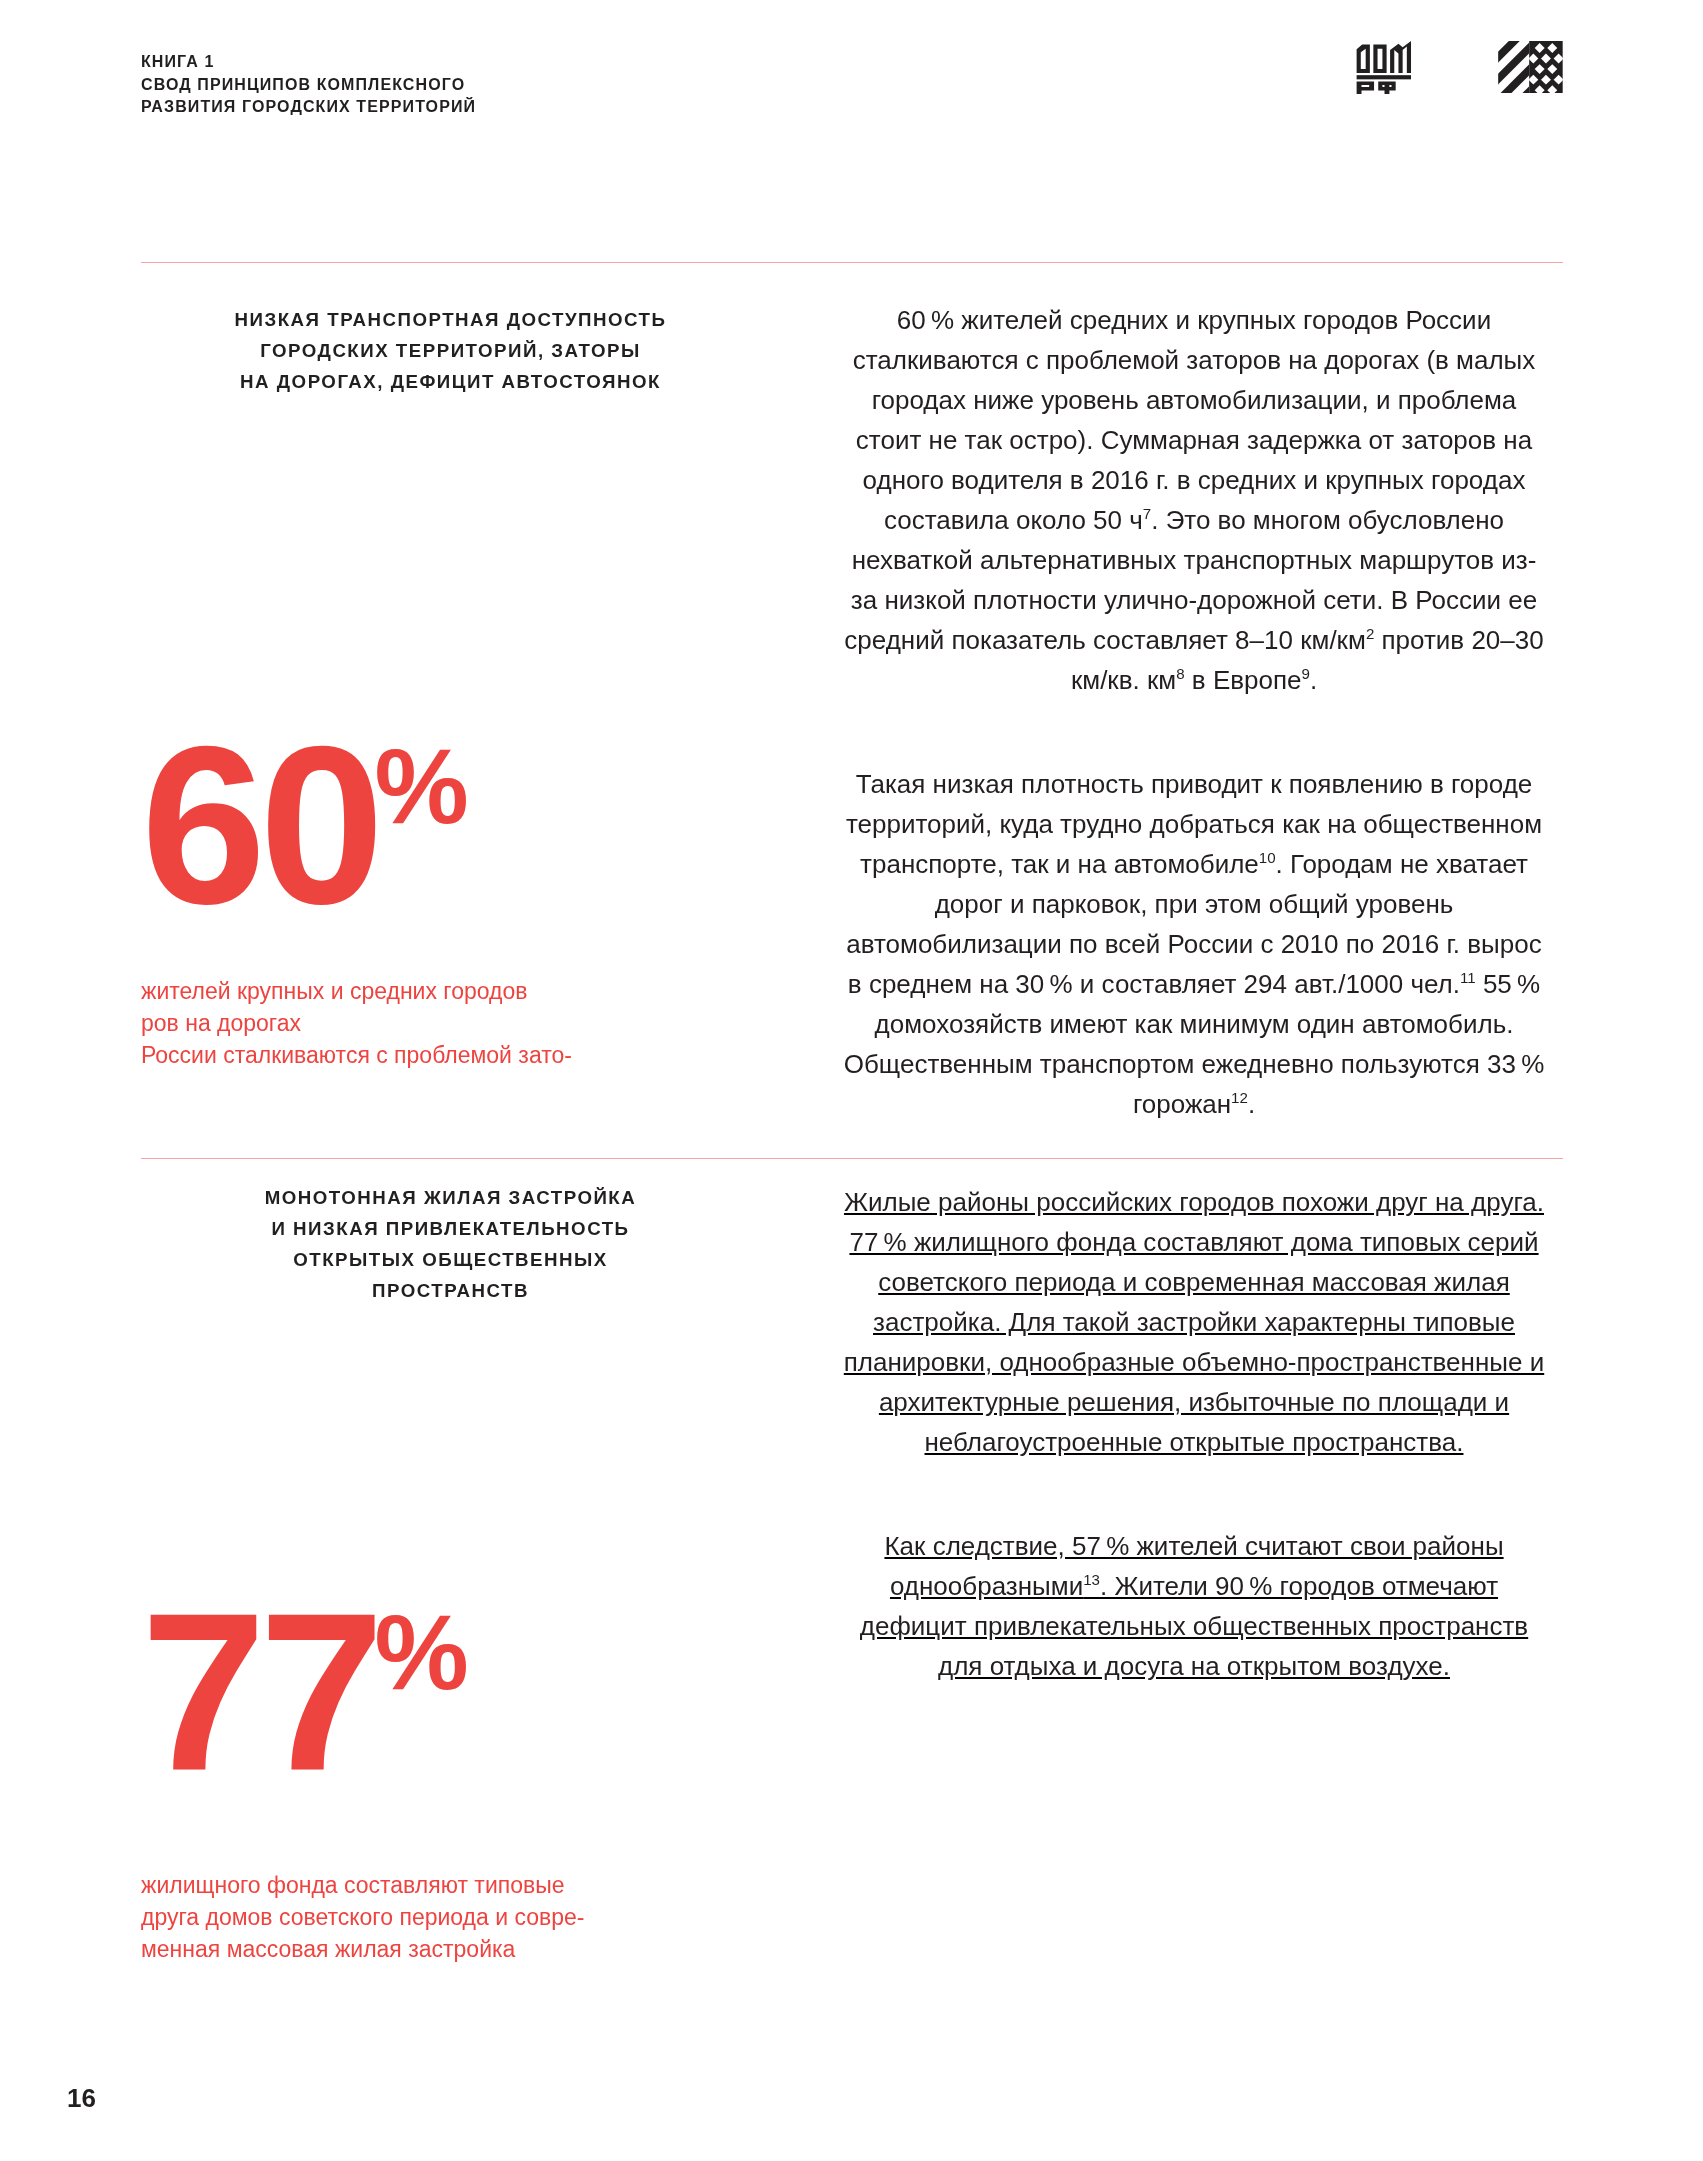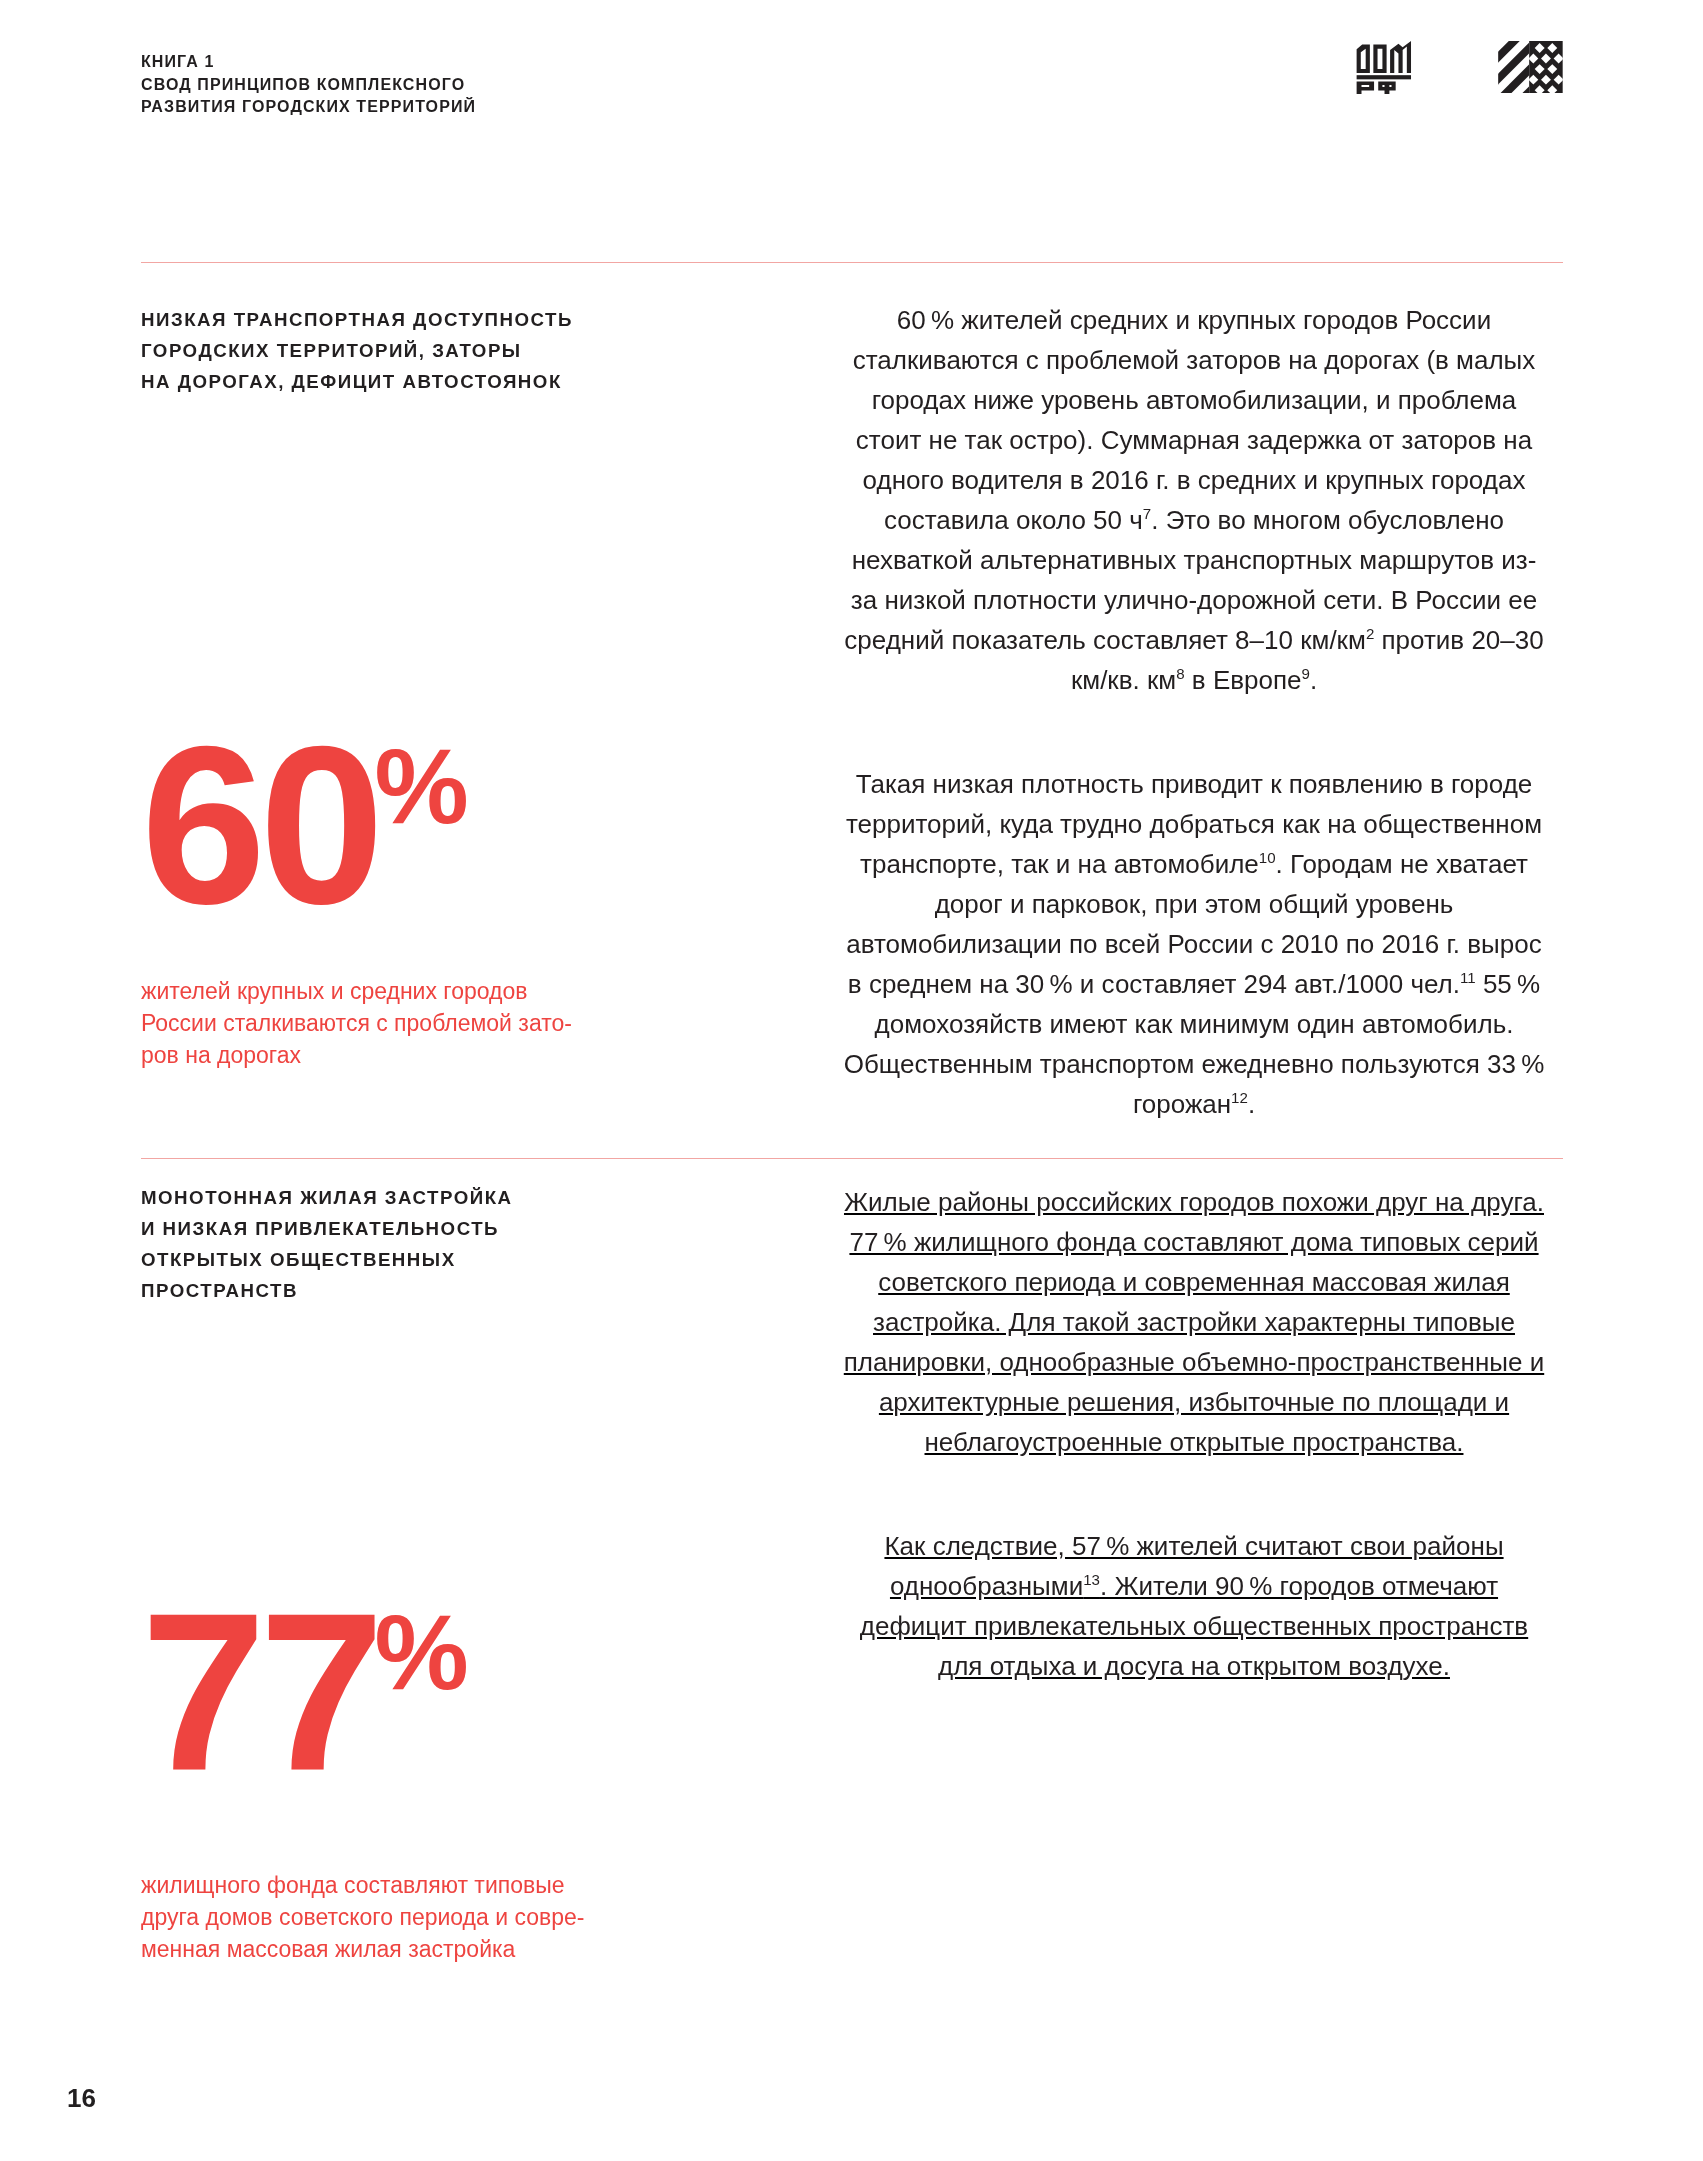--- a/index.html
+++ b/index.html
@@ -60,20 +60,21 @@
   .col-left  { position: absolute; left: 141px;  width: 619px; }
   .col-right { position: absolute; left: 842px; width: 704px; }
 
   .section-title {
     font-size: 18.7px;
     line-height: 31px;
     letter-spacing: 1.5px;
     font-weight: 700;
     color: #221f20;
     text-transform: uppercase;
+    text-align: center;
   }
   .section-title div { white-space: nowrap; }
 
   .body-copy {
     font-size: 26px;
     line-height: 40px;
     color: #231f20;
     font-weight: 400;
     text-align: center;
   }
@@ -208,22 +209,22 @@
   <div class="col-left" style="top:738px;">
     <div class="stat">
       <span class="stat-number">60</span>
       <span class="stat-percent">%</span>
     </div>
   </div>
 
   <div class="col-left" style="top:975px;">
     <div class="stat-caption">
       <div>жителей крупных и средних городов</div>
+      <div>ров на дорогах</div>
       <div>России сталкиваются с проблемой зато-</div>
-      <div>ров на дорогах</div>
     </div>
   </div>
 
   <div class="col-right" style="top:300px;">
     <div class="body-copy">
       <p>60 % жителей средних и крупных городов России сталкиваются с проблемой заторов на дорогах (в малых городах ниже уровень автомобилизации, и проблема стоит не так остро). Суммарная задержка от заторов на одного водителя в 2016 г. в средних и крупных городах составила около 50 ч<sup>7</sup>. Это во многом обусловлено нехваткой альтернативных транспортных маршрутов из-за низкой плотности улично-дорожной сети. В России ее средний показатель составляет 8–10 км/км<sup>2</sup> против 20–30 км/кв. км<sup>8</sup> в Европе<sup>9</sup>.</p>
       <p>Такая низкая плотность приводит к появлению в городе территорий, куда трудно добраться как на общественном транспорте, так и на автомобиле<sup>10</sup>. Городам не хватает дорог и парковок, при этом общий уровень автомобилизации по всей России с 2010 по 2016 г. вырос в среднем на 30 % и составляет 294 авт./1000 чел.<sup>11</sup> 55 % домохозяйств имеют как минимум один автомобиль. Общественным транспортом ежедневно пользуются 33 % горожан<sup>12</sup>.</p>
     </div>
   </div>
 

